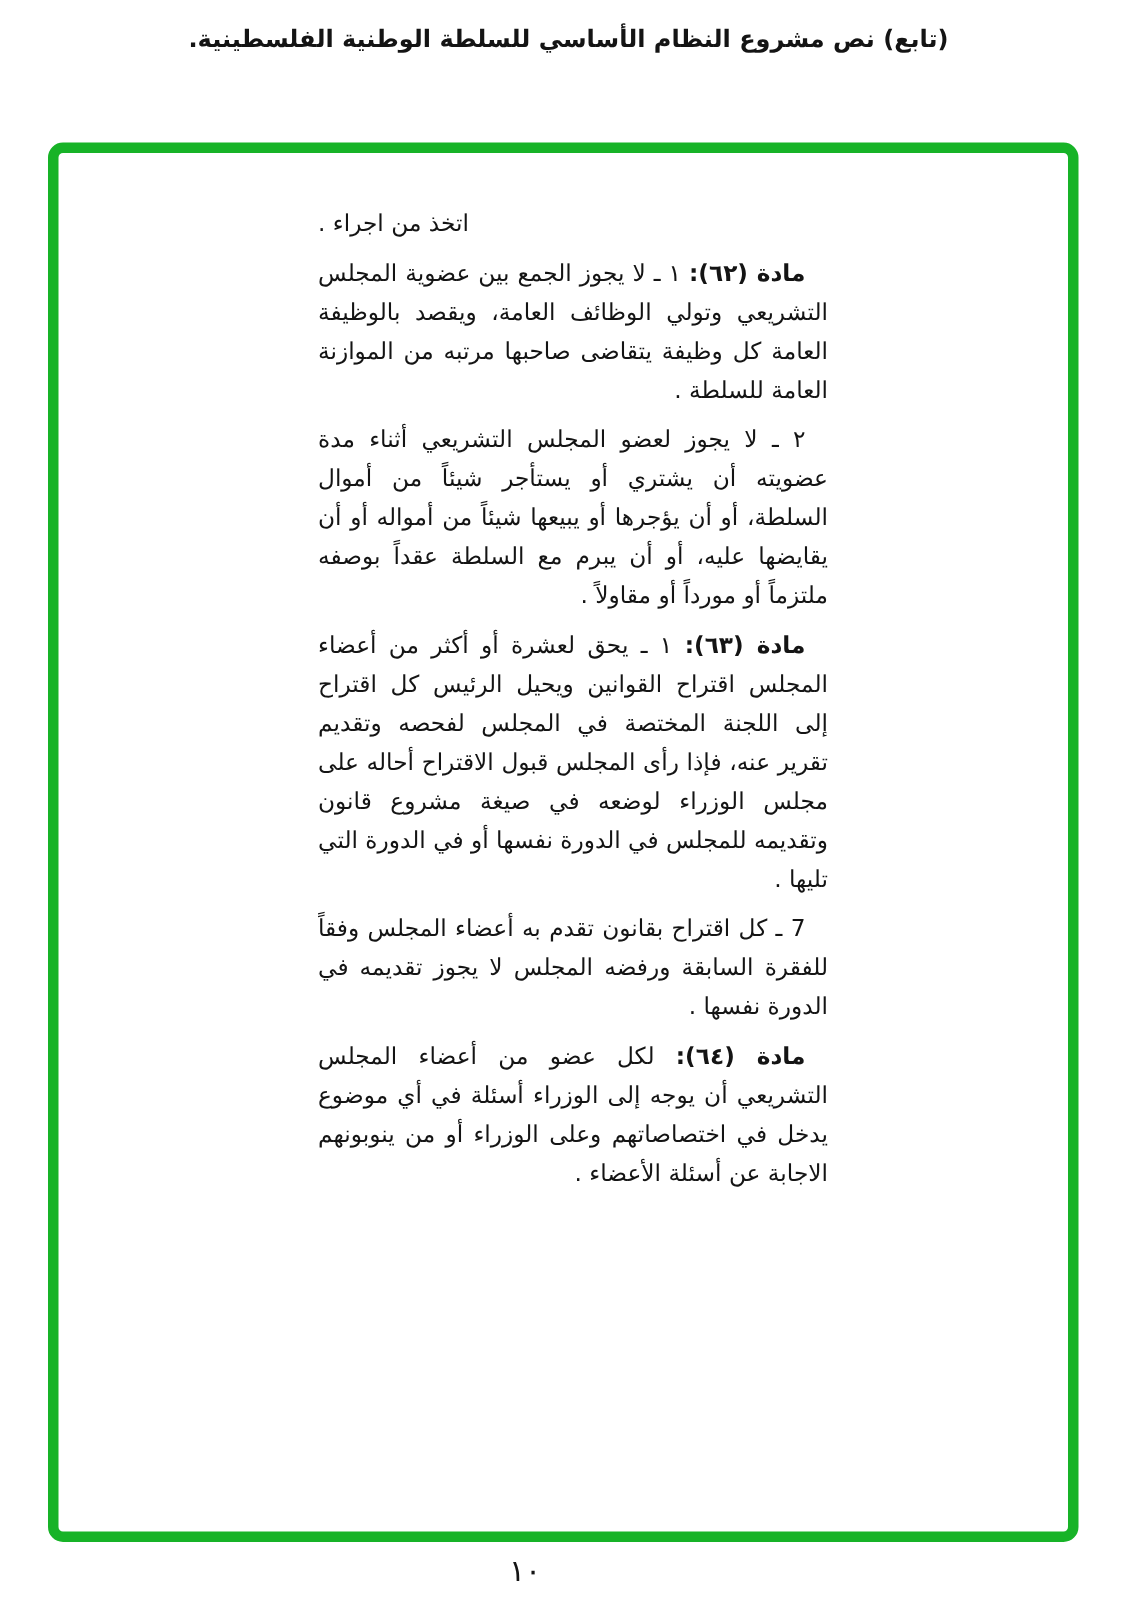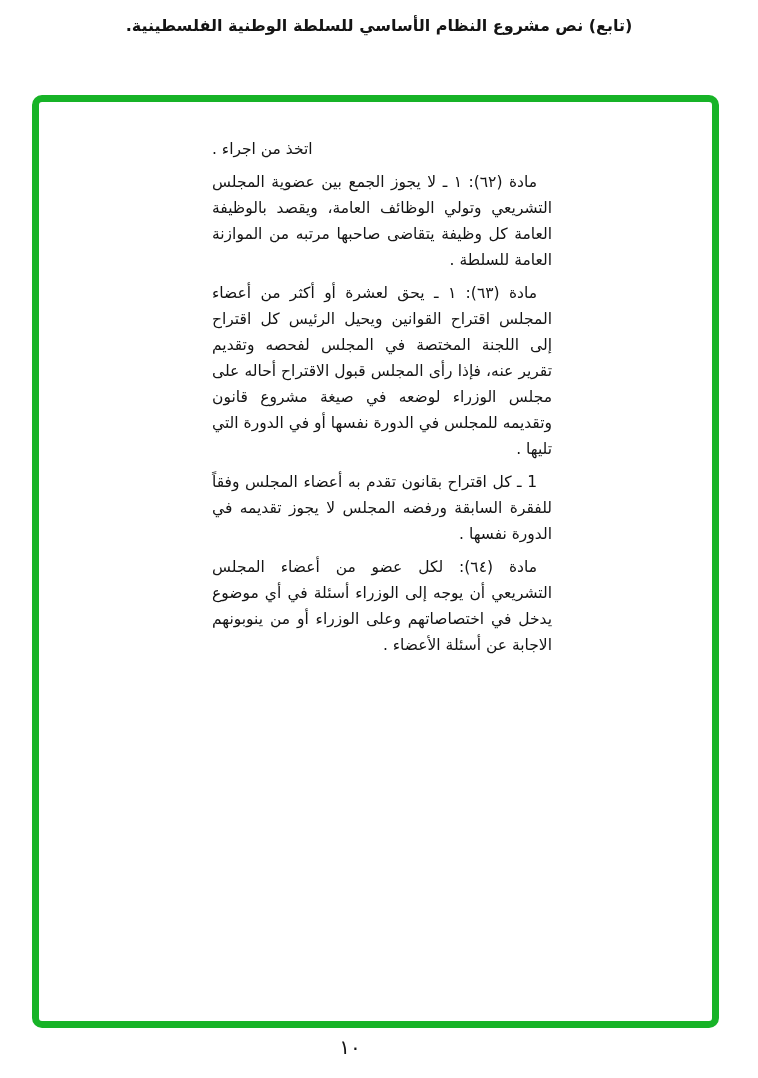--- a/index.html
+++ b/index.html
@@ -57,21 +57,21 @@
   }
   .para {
     margin: 0 0 7px 0;
     text-indent: 15px;
   }
   .para.cont {
     text-indent: 0;
     text-align: left;
   }
   .madda {
-    font-weight: normal;
+    font-weight: bold;
   }
   .page-number {
     position: absolute;
     top: 1035px;
     left: 320px;
     width: 60px;
     text-align: center;
     font-size: 20px;
     direction: rtl;
   }
@@ -86,24 +86,25 @@
   </div>
 
   <div class="green-box"></div>
 
   <div class="body-text">
 
     <p class="para cont">اتخذ من اجراء .</p>
 
     <p class="para"><b class="madda">مادة (٦٢):</b> <span>١ ـ لا يجوز الجمع بين عضوية المجلس التشريعي وتولي الوظائف العامة، ويقصد بالوظيفة العامة كل وظيفة يتقاضى صاحبها مرتبه من الموازنة العامة للسلطة .</span></p>
 
+    <p class="para">٢ ـ لا يجوز لعضو المجلس التشريعي أثناء مدة عضويته أن يشتري أو يستأجر شيئاً من أموال السلطة، أو أن يؤجرها أو يبيعها شيئاً من أمواله أو أن يقايضها عليه، أو أن يبرم مع السلطة عقداً بوصفه ملتزماً أو مورداً أو مقاولاً .</p>
 
     <p class="para"><b class="madda">مادة (٦٣):</b> <span>١ ـ يحق لعشرة أو أكثر من أعضاء المجلس اقتراح القوانين ويحيل الرئيس كل اقتراح إلى اللجنة المختصة في المجلس لفحصه وتقديم تقرير عنه، فإذا رأى المجلس قبول الاقتراح أحاله على مجلس الوزراء لوضعه في صيغة مشروع قانون وتقديمه للمجلس في الدورة نفسها أو في الدورة التي تليها .</span></p>
 
-    <p class="para">1 ـ كل اقتراح بقانون تقدم به أعضاء المجلس وفقاً للفقرة السابقة ورفضه المجلس لا يجوز تقديمه في الدورة نفسها .</p>
+    <p class="para">7 ـ كل اقتراح بقانون تقدم به أعضاء المجلس وفقاً للفقرة السابقة ورفضه المجلس لا يجوز تقديمه في الدورة نفسها .</p>
 
     <p class="para"><b class="madda">مادة (٦٤):</b> <span>لكل عضو من أعضاء المجلس التشريعي أن يوجه إلى الوزراء أسئلة في أي موضوع يدخل في اختصاصاتهم وعلى الوزراء أو من ينوبونهم الاجابة عن أسئلة الأعضاء .</span></p>
 
 
 
   </div>
 
   <div class="page-number">١٠</div>
 
 </div>

